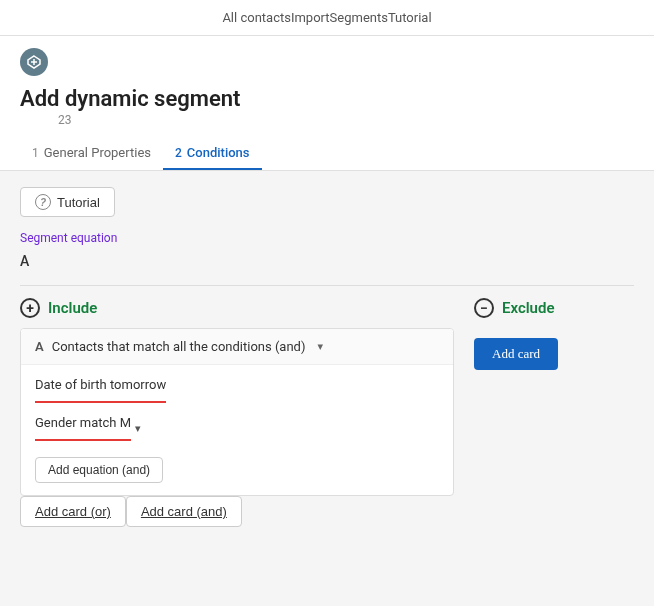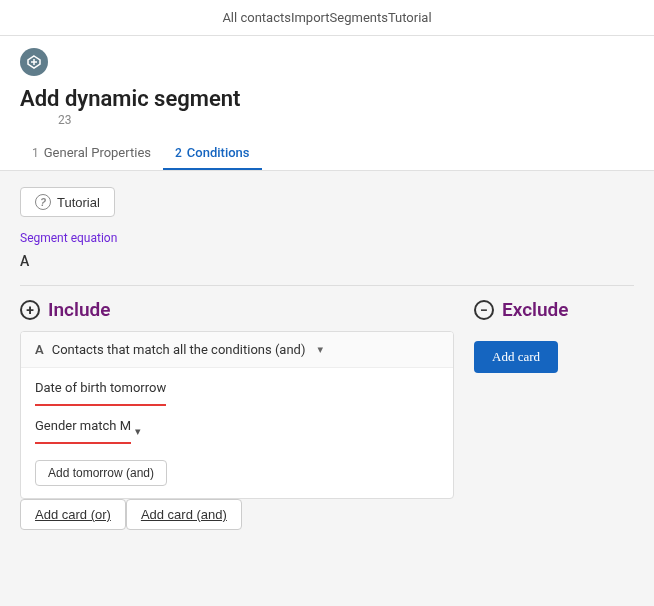--- a/index.html
+++ b/index.html
@@ -172,23 +172,23 @@
       border-radius: 50%;
       display: flex;
       align-items: center;
       justify-content: center;
       font-size: 14px;
       font-weight: bold;
       color: #333;
       line-height: 1;
     }
     .section-title {
-      font-size: 19px;
+      font-size: 15px;
       font-weight: 600;
-      color: #701a75;
+      color: #15803d;
     }
 
     
     .card {
       background: #fff;
       border: 1px solid #ddd;
       border-radius: 4px;
       overflow: hidden;
     }
     .card-header {
@@ -361,21 +361,21 @@
           
           <div class="condition-item">
             <span class="condition-text">
               <span class="condition-underline">Gender match M</span>
               <span class="condition-chevron">▾</span>
             </span>
           </div>
 
           
           <button class="add-condition-btn">
-            <span>Add tomorrow (and)</span>
+            <span>Add equation (and)</span>
           </button>
         </div>
       </div>
 
       <div class="bottom-buttons">
         <button class="btn-outline">Add card (or)</button>
         <button class="btn-outline">Add card (and)</button>
       </div>
     </div>
 

